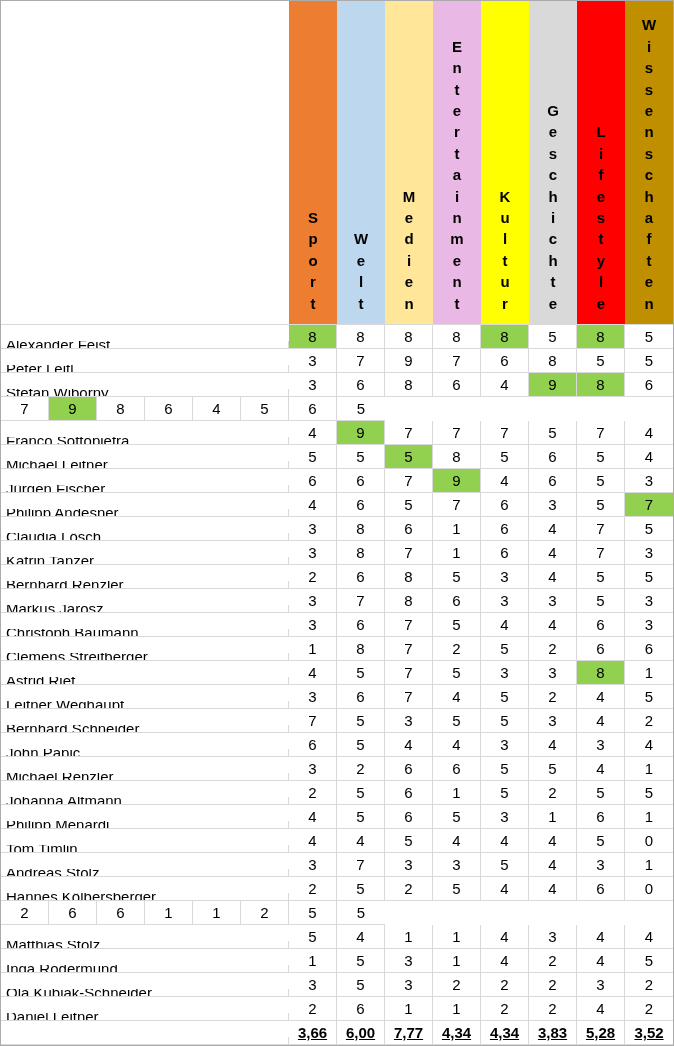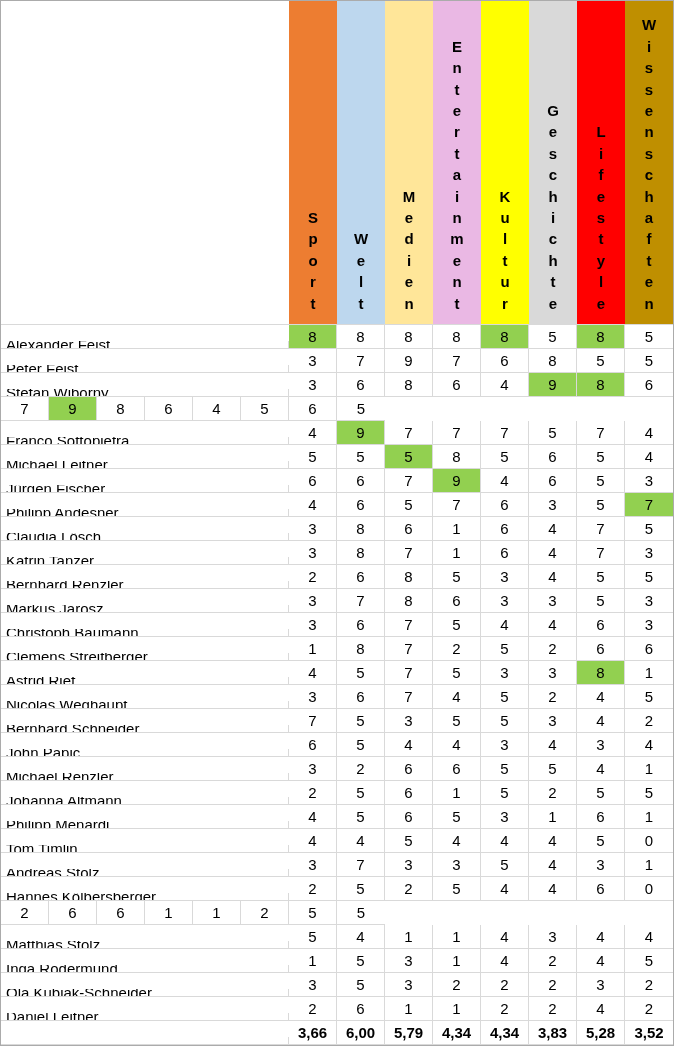--- a/index.html
+++ b/index.html
@@ -36,21 +36,21 @@
     font-size:15px;white-space:nowrap;overflow:hidden;margin-top:16px;
   }
   .vcell{
     width:48px;box-sizing:border-box;
     border-right:1px solid #D9D9D9;border-bottom:1px solid #D9D9D9;
     display:flex;align-items:center;justify-content:center;
     font-size:15px;
   }
   .row .vcell:last-child{border-right:none;}
   .green{background:#92D050;border-color:#92D050 #D9D9D9 #D9D9D9 #92D050;}
-  .footer-row .vcell{font-weight:bold;}
+  .footer-row .vcell{font-weight:bold;text-decoration:underline;}
 </style>
 </head>
 <body>
 
 <div class="sheet">
   <div class="header-row">
       <div class="corner"></div>
       <div class="hcell" style="background: rgb(237, 125, 49);">
         <div class="hletter">S</div>
         <div class="hletter">p</div>
@@ -141,21 +141,21 @@
         <div class="vcell green">8</div>
         <div class="vcell">8</div>
         <div class="vcell">8</div>
         <div class="vcell">8</div>
         <div class="vcell green">8</div>
         <div class="vcell">5</div>
         <div class="vcell green">8</div>
         <div class="vcell">5</div>
       </div>
       <div class="row">
-        <div class="ncell">Peter Feist</div>
+        <div class="ncell">Peter Leitl</div>
         <div class="vcell">3</div>
         <div class="vcell">7</div>
         <div class="vcell">9</div>
         <div class="vcell">7</div>
         <div class="vcell">6</div>
         <div class="vcell">8</div>
         <div class="vcell">5</div>
         <div class="vcell">5</div>
       </div>
       <div class="row">
@@ -294,21 +294,21 @@
         <div class="vcell">4</div>
         <div class="vcell">5</div>
         <div class="vcell">7</div>
         <div class="vcell">5</div>
         <div class="vcell">3</div>
         <div class="vcell">3</div>
         <div class="vcell green">8</div>
         <div class="vcell">1</div>
       </div>
       <div class="row">
-        <div class="ncell">Nicolas Weghaupt</div>
+        <div class="ncell">Leitner Weghaupt</div>
         <div class="vcell">3</div>
         <div class="vcell">6</div>
         <div class="vcell">7</div>
         <div class="vcell">4</div>
         <div class="vcell">5</div>
         <div class="vcell">2</div>
         <div class="vcell">4</div>
         <div class="vcell">5</div>
       </div>
       <div class="row">
@@ -452,21 +452,21 @@
         <div class="vcell">2</div>
         <div class="vcell">4</div>
         <div class="vcell">2</div>
       </div>
     </div>
   <div class="footer-row">
       <div class="row">
         <div class="ncell"></div>
         <div class="vcell">3,66</div>
         <div class="vcell">6,00</div>
-        <div class="vcell">5,79</div>
+        <div class="vcell">7,77</div>
         <div class="vcell">4,34</div>
         <div class="vcell">4,34</div>
         <div class="vcell">3,83</div>
         <div class="vcell">5,28</div>
         <div class="vcell">3,52</div>
       </div>
     </div>
 </div>
 
 </body></html>

